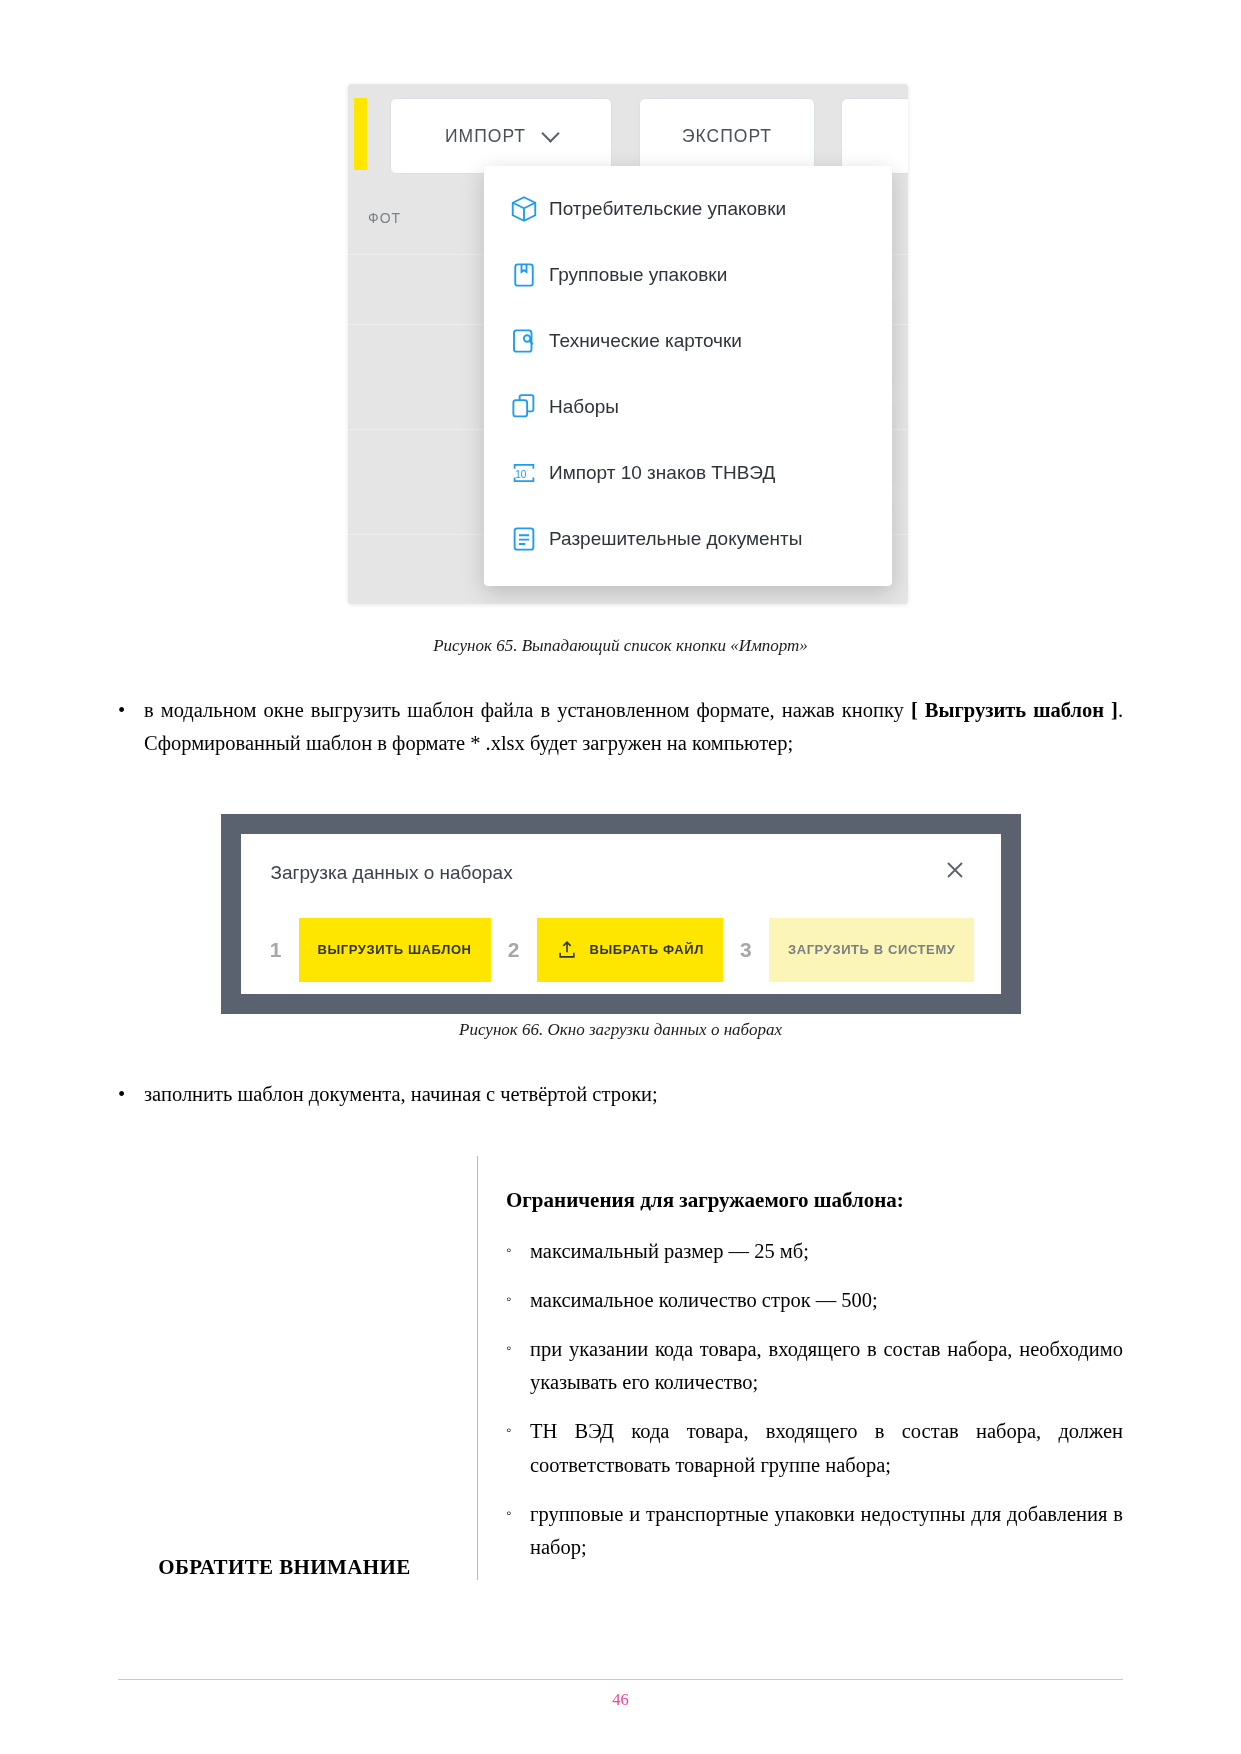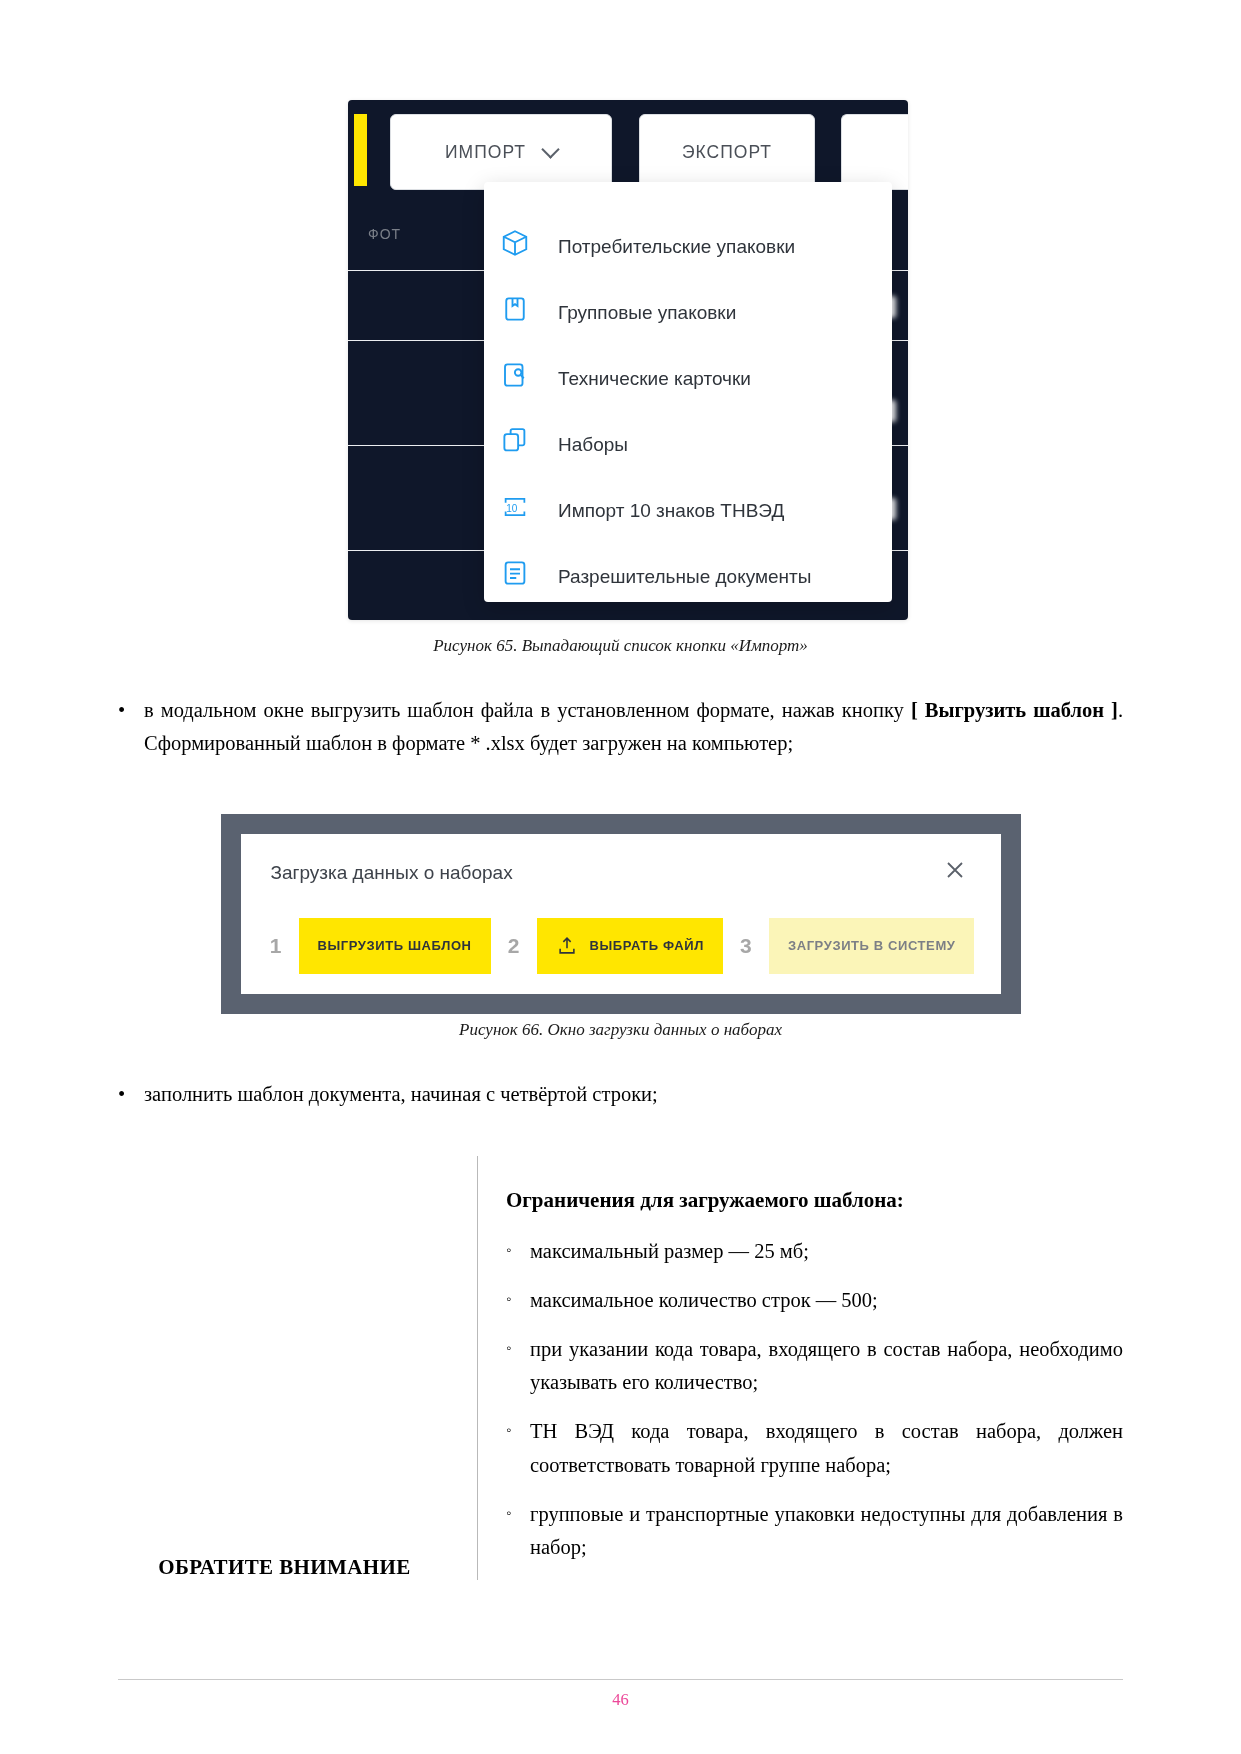--- a/index.html
+++ b/index.html
@@ -30,24 +30,24 @@
   }
   .fig65 {
     position: absolute;
     left: 230px;
     top: 14px;
     width: 560px;
     height: 540px;
   }
   .fig65 .app-card {
     position: absolute;
-    left: 0; top: 16px;
+    left: 0; top: 0;
     width: 560px;
     height: 520px;
-    background: #0f172a;
+    background: #e5e5e5;
     border-radius: 4px;
     box-shadow: 0 1px 4px rgba(0,0,0,0.10);
     overflow: hidden;
   }
   .fig65 .yellow-bar {
     position: absolute;
     left: 6px;
     top: 14px;
     width: 13px;
     height: 72px;
@@ -141,23 +141,23 @@
     top: 82px;
     width: 408px;
     background: #ffffff;
     border-radius: 4px;
     box-shadow: 0 6px 22px rgba(0,0,0,0.18);
     padding: 10px 0 14px 0;
   }
   .dd-item {
     height: 66px;
     display: flex;
-    align-items: flex-end;
-    padding-left: 16px;
-    gap: 28px;
+    align-items: center;
+    padding-left: 25px;
+    gap: 10px;
     font-family: "Liberation Sans", sans-serif;
     font-size: 19px;
     color: #2f343b;
   }
   .dd-item .ico {
     width: 30px;
     height: 30px;
     flex: 0 0 30px;
     color: #1f9cf0;
   }
@@ -236,21 +236,21 @@
   .fig66 .num {
     font-family: "Liberation Sans", sans-serif;
     font-size: 21px;
     font-weight: bold;
     color: #a7a7a7;
     width: 18px;
     text-align: center;
   }
   .fig66 .ybtn {
     flex: 1 1 auto;
-    height: 56px;
+    height: 64px;
     background: #ffe600;
     display: flex;
     align-items: center;
     justify-content: center;
     gap: 12px;
     font-family: "Liberation Sans", sans-serif;
     font-size: 13px;
     font-weight: bold;
     letter-spacing: 0.6px;
     color: #2f343b;

